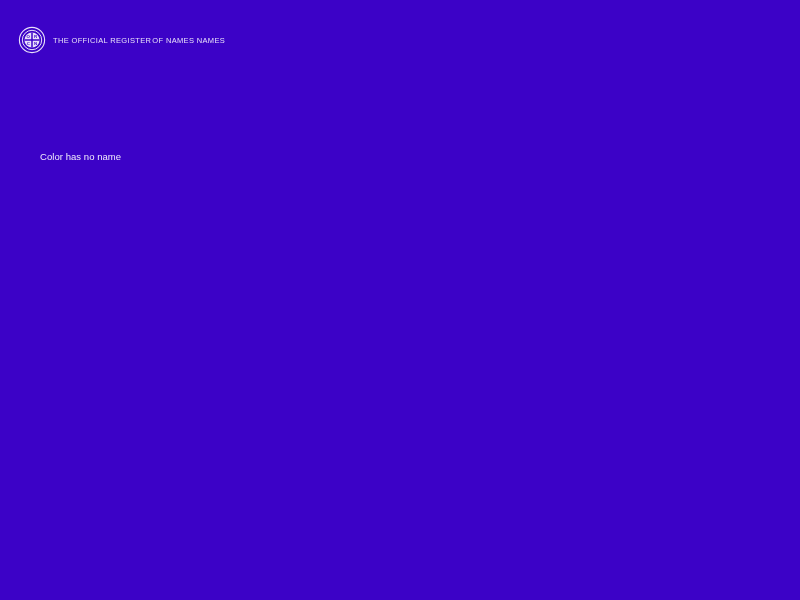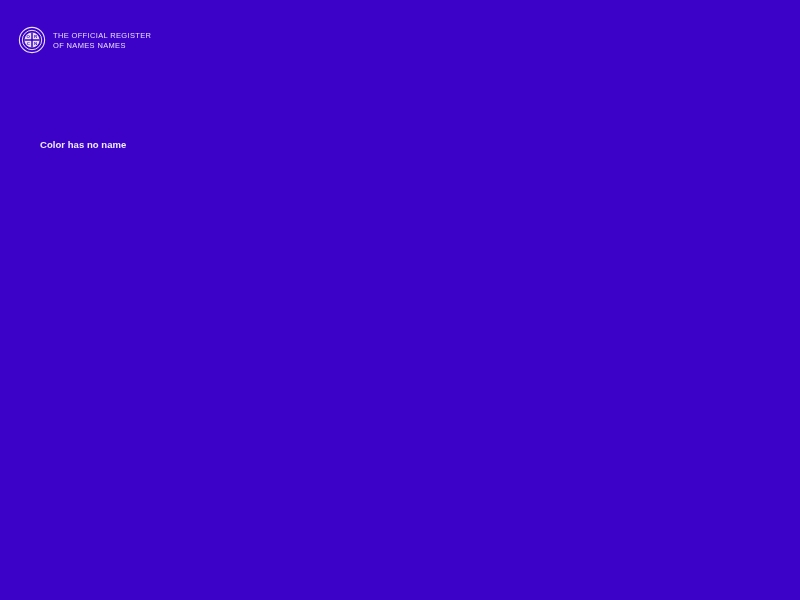--- a/index.html
+++ b/index.html
@@ -29,21 +29,21 @@
 
   .brand-seal {
     width: 28px;
     height: 28px;
     flex: 0 0 28px;
     display: block;
   }
 
   .brand-wordmark {
     display: flex;
-    flex-direction: column;
+    flex-direction: row;
     justify-content: center;
     gap: 1px;
   }
 
   .brand-line {
     font-size: 7.5px;
     line-height: 9px;
     letter-spacing: 0.35px;
     color: #E8E0FA;
     white-space: nowrap;
@@ -61,24 +61,24 @@
   .page-title {
     font-size: 40px;
     line-height: 46px;
     font-weight: bold;
     letter-spacing: -0.4px;
     color: #EDE7FB;
     white-space: nowrap;
   }
 
   .color-name-note {
-    margin-top: 10px;
+    margin-top: 22px;
     font-size: 9.5px;
     line-height: 13px;
-    font-weight: bold;
+    font-weight: normal;
     letter-spacing: 0.05px;
     color: #F0EBFC;
     white-space: nowrap;
   }
 
   
   .swatch-field {
     position: absolute;
     inset: 0;
     z-index: -1;

